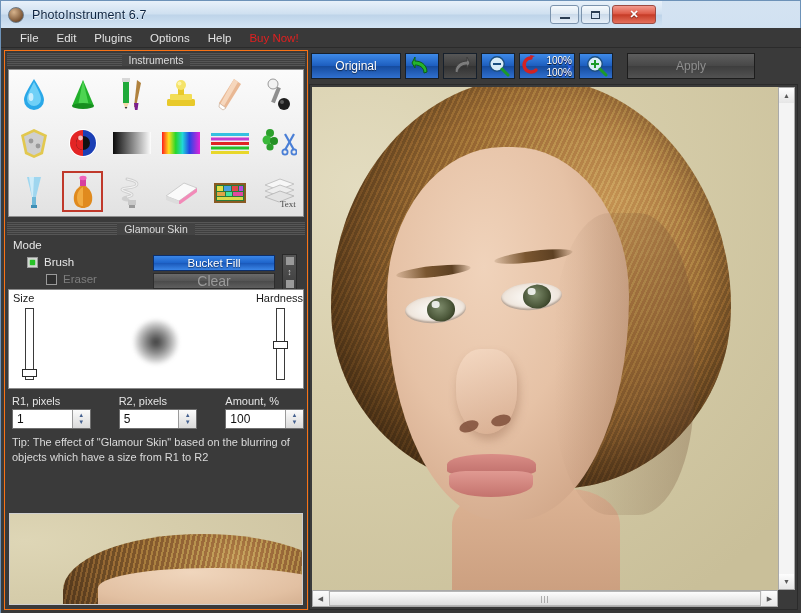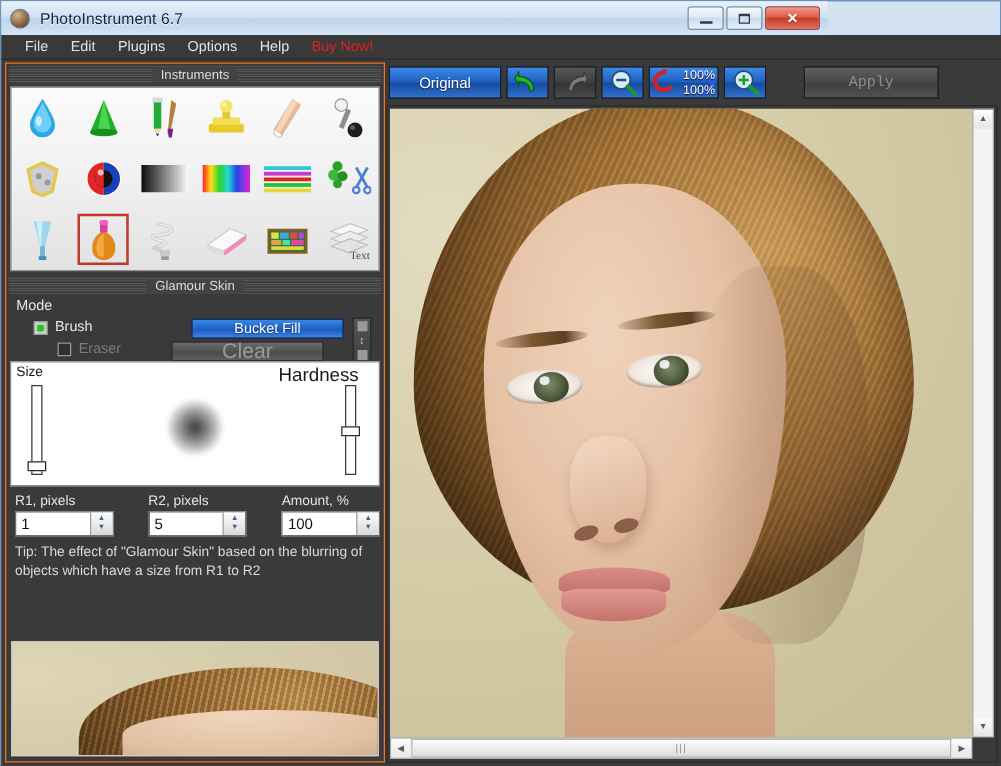--- a/index.html
+++ b/index.html
@@ -111,41 +111,41 @@
     background:#27c227; box-shadow:0 0 2px #27c227;
   }
   .btn-blue{
     position:absolute; left:148px; top:20px; width:122px; height:16px;
     background:linear-gradient(180deg,#3a86e8 0%,#1d63c9 50%,#1a59bb 52%,#3b85e6 100%);
     border:1px solid #0c2f6b; color:#fff; font-size:11.5px;
     display:flex;align-items:center;justify-content:center;
     text-shadow:0 1px 1px rgba(0,0,0,.5);
   }
   .btn-dark{
-    position:absolute; left:132px; top:38px; width:122px; height:16px;
+    position:absolute; left:148px; top:38px; width:122px; height:16px;
     background:linear-gradient(180deg,#6a6a6a 0%,#545454 50%,#4b4b4b 52%,#5e5e5e 100%);
-    border:1px solid #2d2d2d; color:#9a9a9a; font-size:17px;
+    border:1px solid #2d2d2d; color:#9a9a9a; font-size:14px;
     display:flex;align-items:center;justify-content:center;
   }
   .mini-stack{
     position:absolute; left:277px; top:19px; width:15px; height:37px;
     background:linear-gradient(180deg,#555 0%,#3e3e3e 100%);
     border:1px solid #2a2a2a;
     display:flex;flex-direction:column;align-items:center;justify-content:space-around;
   }
   .mini-stack i{ width:8px;height:8px;background:#9a9a9a;display:block; }
   .mini-stack .arr{ background:none; color:#cfcfcf; font-size:9px; height:9px; line-height:9px;}
 
   
   .brush-box{
     margin:2px 3px 0 3px; height:100px; background:#fff; border:1px solid #8a8a8a;
     position:relative; overflow:hidden;
   }
   .lbl-size{ position:absolute; left:4px; top:2px; font-size:11px; color:#1a1a1a;}
-  .lbl-hard{ position:absolute; right:16px; top:2px; font-size:15px; color:#1a1a1a;}
+  .lbl-hard{ position:absolute; right:0; top:2px; font-size:11px; color:#1a1a1a;}
   .vslider{
     position:absolute; width:9px; background:#fff; border:1px solid #3a3a3a;
   }
   .vslider.size{ left:16px; top:18px; height:72px; }
   .vslider.hard{ right:18px; top:18px; height:72px; }
   .vthumb{
     position:absolute; left:-4px; width:15px; height:8px;
     background:#fff; border:1px solid #2a2a2a;
   }
   .brush-dot{
@@ -215,24 +215,24 @@
     display:flex;align-items:center;justify-content:center;
     color:#fff; font-size:12px; text-shadow:0 1px 1px rgba(0,0,0,.6);
   }
   .tb-original{ width:90px; }
   .tb-icon{ width:34px; }
   .tb-icon.dis{
     background:linear-gradient(180deg,#575757 0%,#3d3d3d 50%,#343434 52%,#4a4a4a 100%);
   }
   .tb-zoomnum{ width:56px; position:relative; }
   .tb-apply{
-    width:108px; margin-left:26px;
+    width:128px; margin-left:10px;
     border:1px solid #1d1d1d;
     background:linear-gradient(180deg,#5e5e5e 0%,#474747 50%,#3e3e3e 52%,#525252 100%);
-    color:#8e8e8e; text-shadow:none;font-family:Liberation Mono, monospace;
+    color:#8e8e8e; text-shadow:none;
   }
   .zoomtxt{
     position:absolute; right:2px; top:1px; font-size:10px; color:#fff;
     line-height:12px; text-align:right; text-shadow:0 1px 1px #000;
   }
 
   .canvas-wrap{
     position:absolute; left:308px; top:36px; width:489px; height:526px;
     background:#3a3a3a; border:1px solid #2b2b2b;
   }

